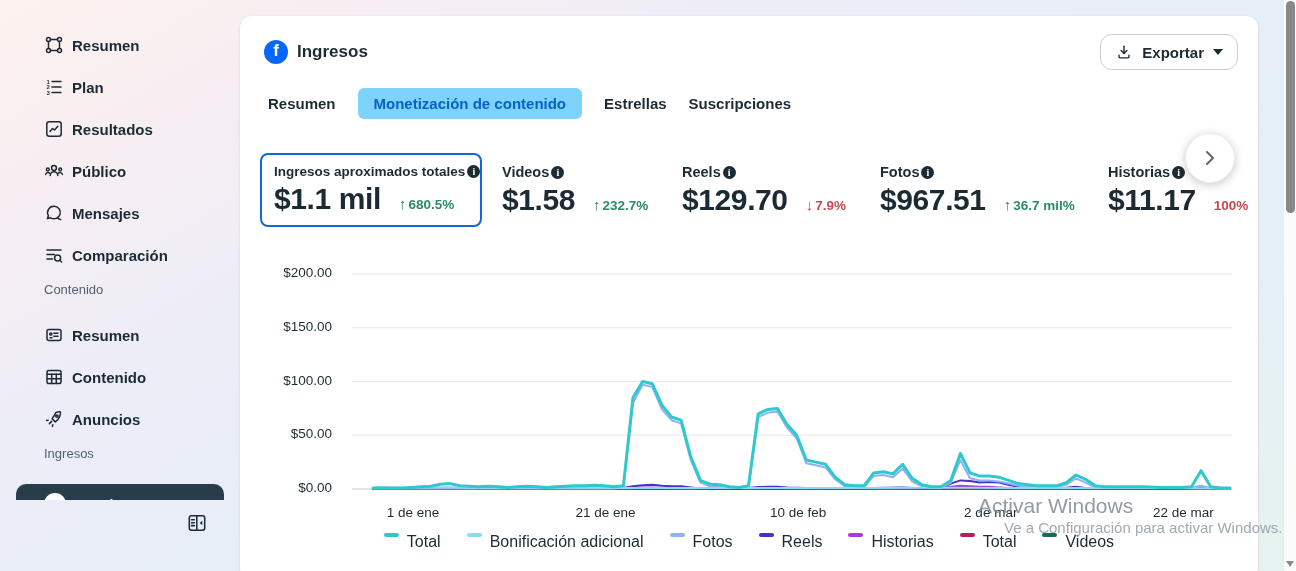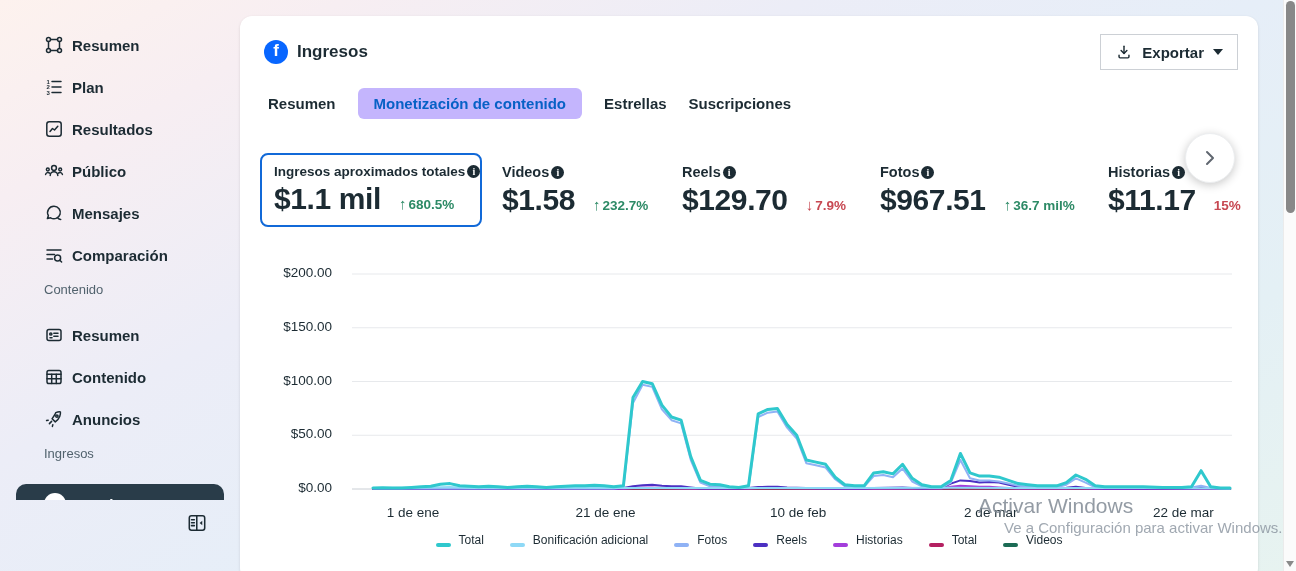--- a/index.html
+++ b/index.html
@@ -24,26 +24,26 @@
   .side-selected .lbl { color:#fff; font-size:15px; font-weight:700; }
   .side-footer { position:absolute; left:186px; top:512px; width:22px; height:22px; cursor:pointer; }
   
   .card { position:absolute; left:240px; top:16px; width:1018px; height:564px; background:#fff;
           border-radius:12px; box-shadow:0 1px 3px rgba(0,0,0,0.12); overflow:hidden; }
   .card-head { display:flex; align-items:center; justify-content:space-between; padding:18px 20px 0 24px; }
   .head-left { display:flex; align-items:center; gap:9px; }
   .fb-badge { width:24px; height:24px; border-radius:50%; background:#0866ff; color:#fff;
               font-weight:700; font-size:17px; display:flex; align-items:center; justify-content:center; padding-bottom:2px;}
   .page-title { font-size:17px; font-weight:700; }
-  .export-btn { display:flex; align-items:center; gap:9px; border:1px solid #ccd0d5; border-radius:0;
+  .export-btn { display:flex; align-items:center; gap:9px; border:1px solid #ccd0d5; border-radius:12px;
                 padding:7px 14px; font-size:15px; font-weight:600; color:#1c2b33; background:#fff; cursor:pointer; height:36px;}
   .caret { width:0; height:0; border-left:5px solid transparent; border-right:5px solid transparent; border-top:6px solid #1c2b33; }
   .tabs { display:flex; align-items:center; gap:22px; padding:18px 0 0 28px; }
   .tab { font-size:15px; font-weight:600; color:#1c2b33; padding:7px 0; border-radius:6px; cursor:pointer; white-space:nowrap;}
-  .tab.active { background:#c4b5fd; color:#0761c6; padding:7px 16px; }
+  .tab.active { background:#7dd3fc; color:#0761c6; padding:7px 16px; }
   
   .metrics { display:flex; align-items:flex-start; padding:34px 0 0 20px; position:relative; }
   .m-box { border:2px solid #1169d8; border-radius:8px; padding:9px 12px; width:222px; flex:0 0 auto; cursor:pointer;}
   .m-col { margin-left:20px; flex:0 0 auto; cursor:pointer; padding-top:11px;}
   .m-col.w2{width:160px}.m-col.w3{width:178px}.m-col.w4{width:208px}.m-col.w5{width:200px}
   .m-label { font-size:13.5px; font-weight:700; display:flex; align-items:center; gap:2px; white-space:nowrap; }
   .m-col .m-label{font-size:14.5px;}
   .info-i { width:13px; height:13px; border-radius:50%; background:#1c2b33; color:#fff; font-size:10px; font-weight:700;
             font-family:"Liberation Serif",serif; display:inline-flex; align-items:center; justify-content:center; flex:0 0 13px;}
   .m-valrow { display:flex; align-items:baseline; gap:18px; margin-top:3px; white-space:nowrap;}
@@ -53,21 +53,21 @@
   .green { color:#2d8a66; } .red { color:#c74852; }
   .next-btn { position:absolute; right:23px; top:14px; width:50px; height:50px; border-radius:50%;
               background:#fff; border:1px solid #eceef0; box-shadow:0 2px 10px rgba(0,0,0,0.22);
               display:flex; align-items:center; justify-content:center; cursor:pointer; z-index:4;}
   
   .chart-area { position:relative; margin-top:31px; height:310px; }
   .ytick { position:absolute; left:0; width:92px; text-align:right; font-size:13.5px; color:#1c2b33; }
   #plot { position:absolute; left:112px; top:16px; overflow:visible; }
   .xtick { position:absolute; top:247px; transform:translateX(-50%); font-size:13.5px; color:#1c2b33; white-space:nowrap;margin-left:40px; }
   .legend { position:absolute; top:275px; left:0; right:0; display:flex; justify-content:center; gap:26px; }
-  .leg-item { display:flex; align-items:flex-end; gap:8px; font-size:12px; color:#1c2b33; cursor:pointer; white-space:nowrap;}
+  .leg-item { display:flex; align-items:flex-start; gap:8px; font-size:16px; color:#1c2b33; cursor:pointer; white-space:nowrap;}
   .leg-dash { width:15px; height:4px; border-radius:2px; }
   
   .wm1 { position:absolute; left:978px; top:494px; font-size:21px; color:rgba(128,137,148,0.85); z-index:6; pointer-events:none;}
   .wm2 { position:absolute; left:1004px; top:519px; font-size:15px; color:rgba(136,146,157,0.8); z-index:6; pointer-events:none;}
   
   .scrollbar { position:absolute; right:0; top:0; width:13px; height:571px; background:#fbfbfb; border-left:1px solid #ebebeb; z-index:7;}
   .scroll-thumb { position:absolute; top:1px; left:2px; width:9px; height:212px; background:#888; border-radius:5px; cursor:pointer;}
   .scroll-arrow { position:absolute; bottom:4px; left:2px; width:0; height:0;
                   border-left:4.5px solid transparent; border-right:4.5px solid transparent; border-top:6px solid #8a8a8a; cursor:pointer;}
 </style>
@@ -267,21 +267,21 @@
       </div>
     </div>
 
     <div class="m-col w5">
       <div class="m-label">
         <span>Historias</span>
         <span class="info-i">i</span>
       </div>
       <div class="m-valrow">
         <span class="m-value">$11.17</span>
-        <span class="m-change red"><span>15%</span></span>
+        <span class="m-change red"><span>100%</span></span>
       </div>
     </div>
 
     <button class="next-btn">
       <svg width="22" height="22" viewBox="0 0 22 22" fill="none" stroke="#606770" stroke-width="2" stroke-linecap="round" stroke-linejoin="round">
         <polyline points="8,5 14,11 8,17"></polyline>
       </svg>
     </button>
   </div>
 

